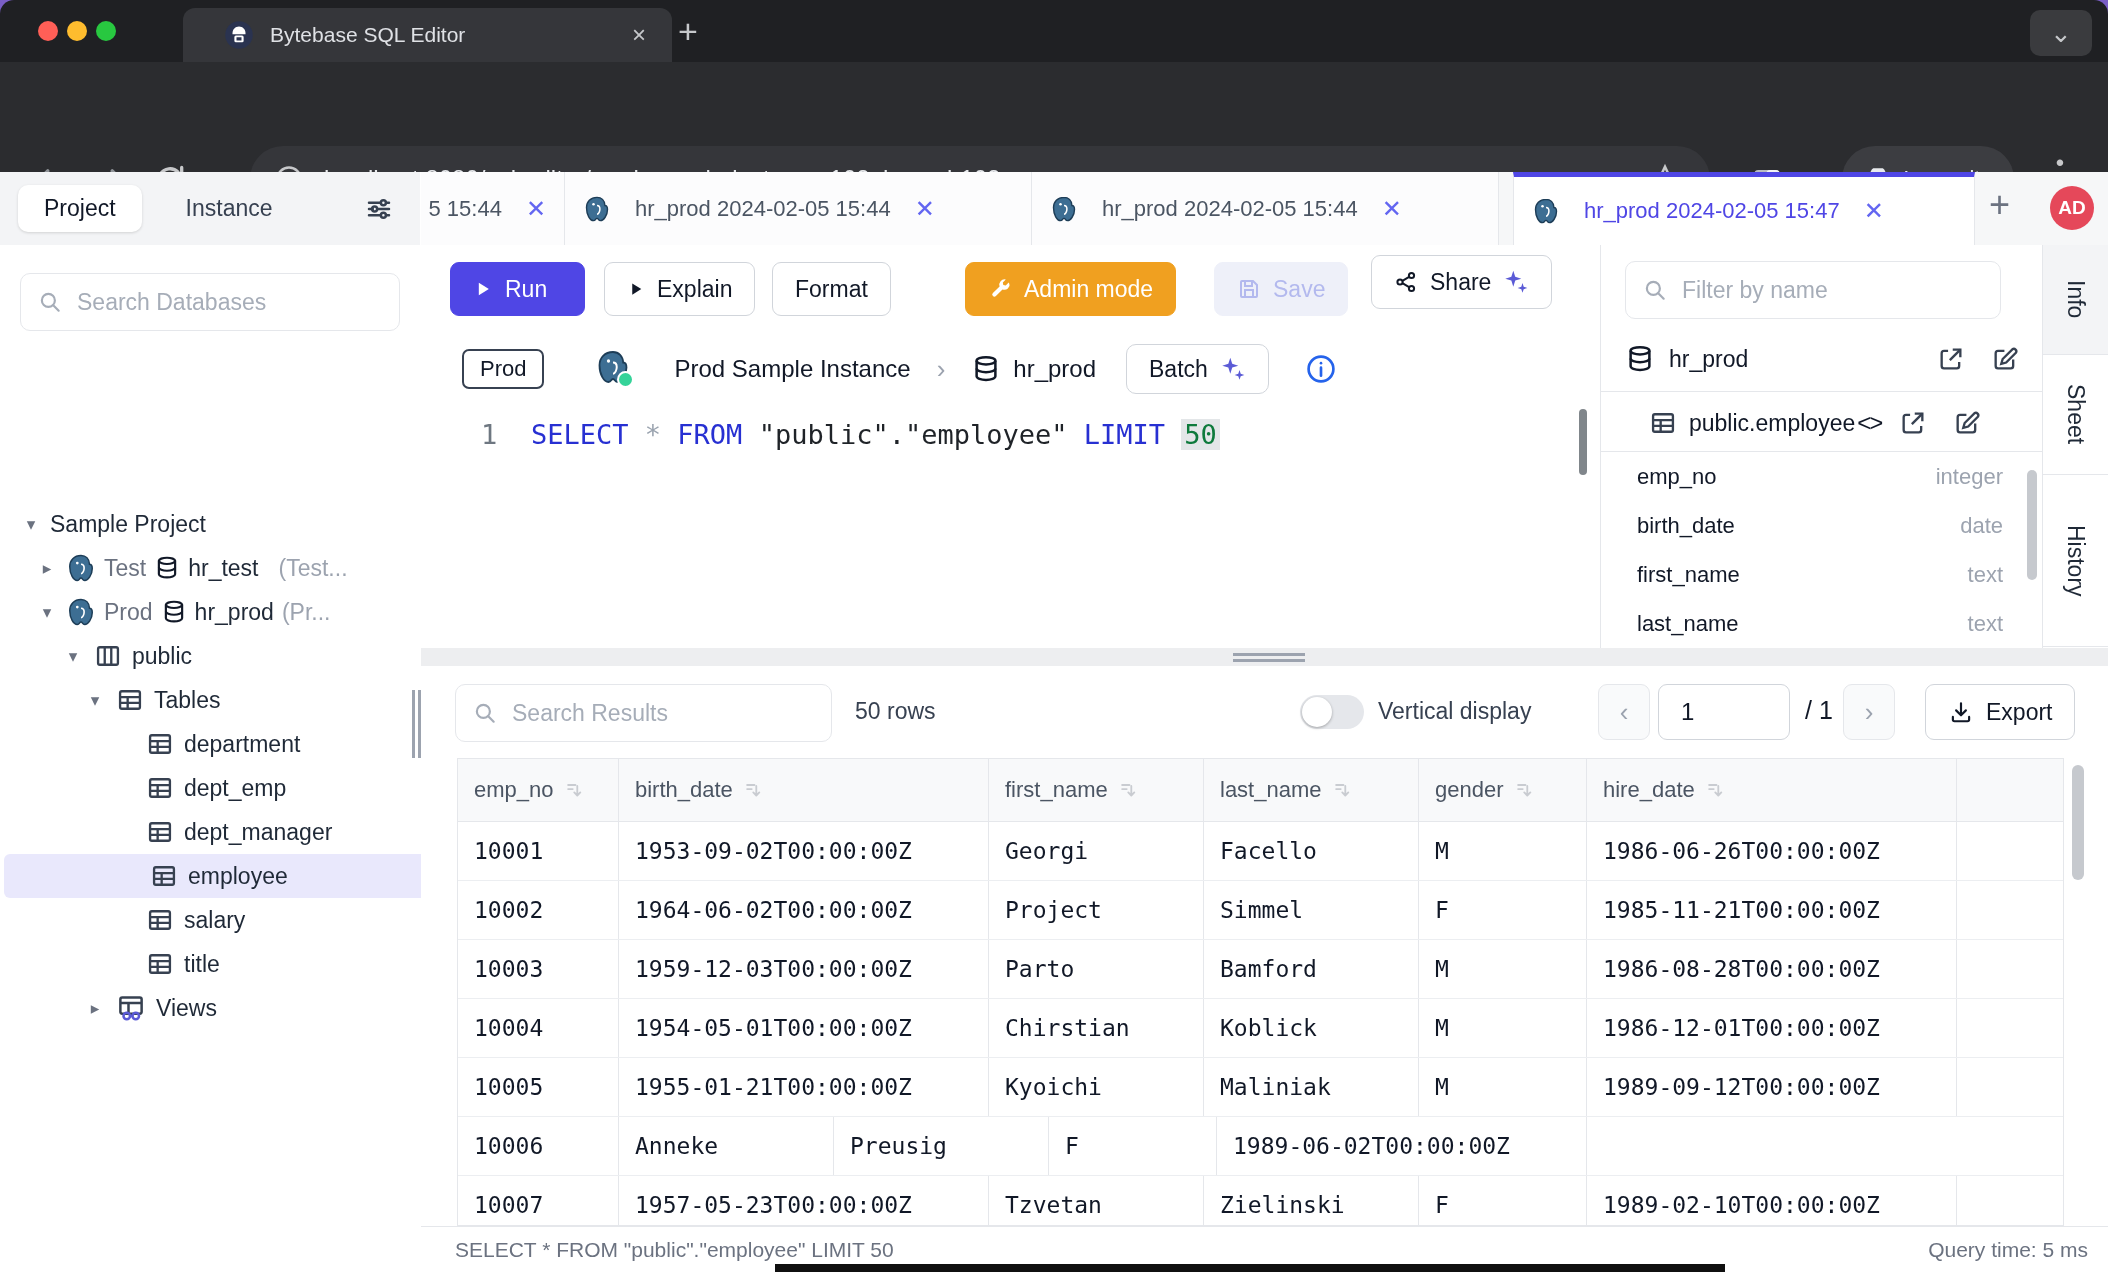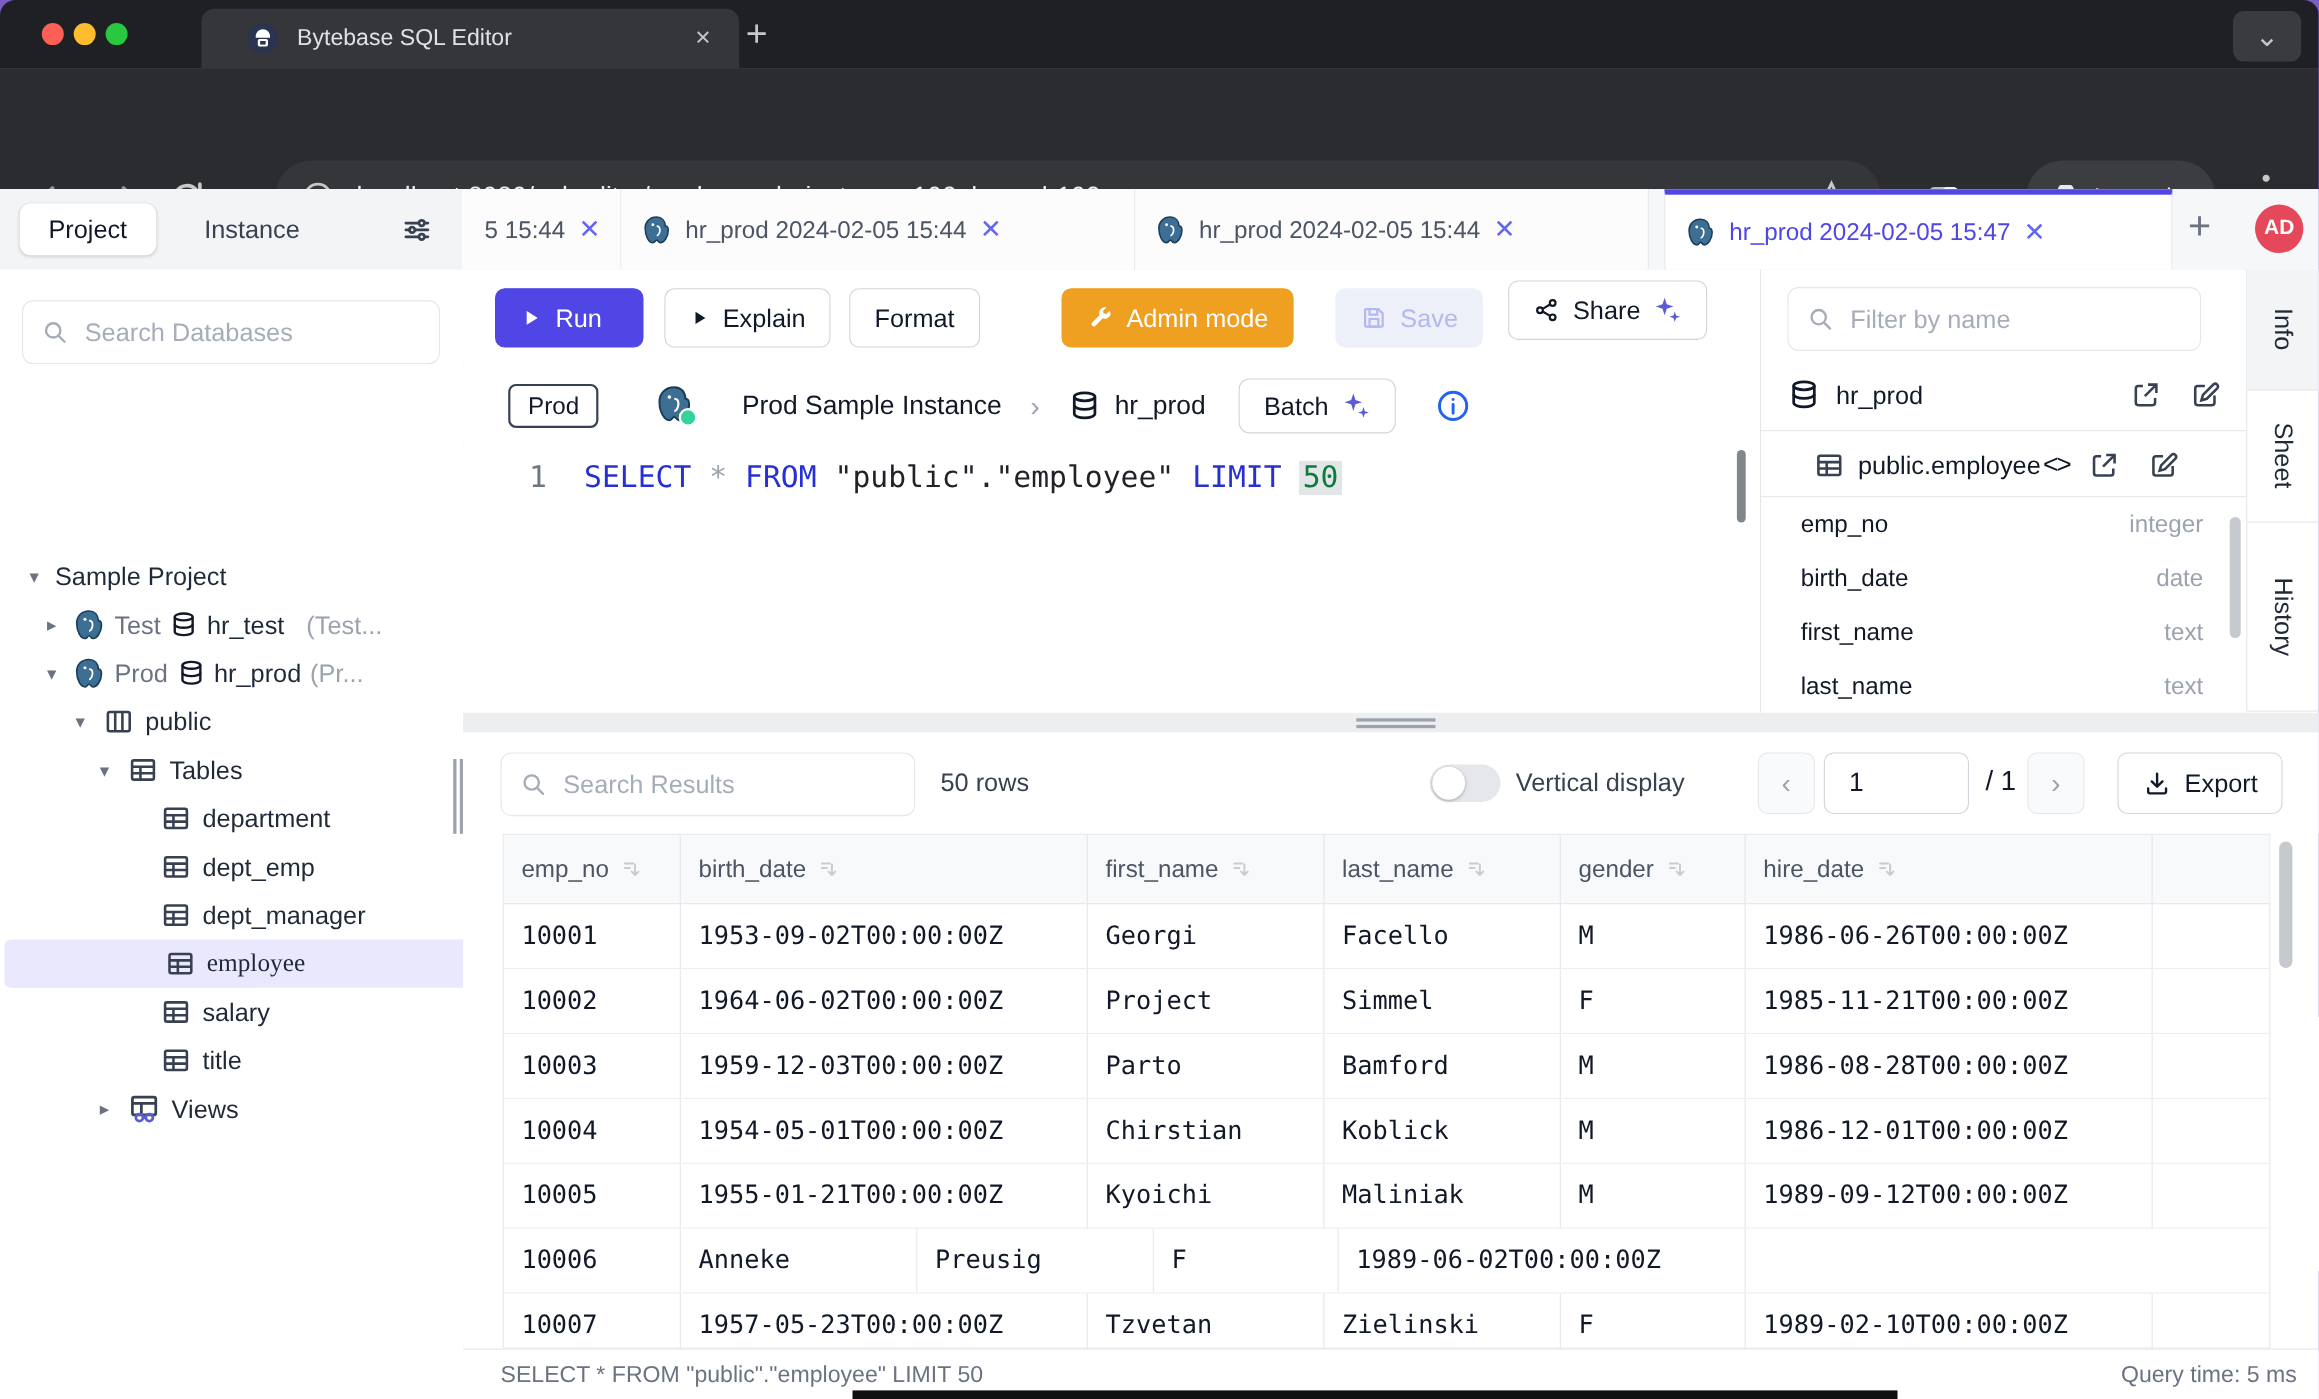--- a/index.html
+++ b/index.html
@@ -24,21 +24,21 @@
   #dbsearch{left:20px;top:101px;width:378px;height:56px;border:1px solid #e5e7eb;border-radius:10px;background:#fff;}
   .searchin{border:none;outline:none;background:transparent;font-size:23px;color:#111827;width:100%;font-family:"Liberation Sans",sans-serif;}
   .searchin::placeholder{color:#a6adb8;}
   .trow{height:44px;display:flex;align-items:center;font-size:23px;color:#1f2937;white-space:nowrap;overflow:hidden;width:421px;}
   .caret{color:#6b7280;font-size:17px;width:22px;text-align:center;flex:none;}
   .gray{color:#6b7280;} .lgray{color:#9ca3af;}
   .sel{background:#e9e8fc;border-radius:6px;}
   
   #main{left:421px;top:0;width:1687px;height:1100px;}
   #tabstrip{left:0;top:0;width:1687px;height:73px;background:#f6f7f8;border-bottom:1px solid #e5e7eb;}
-  .etab{position:absolute;top:0;height:73px;display:flex;align-items:center;gap:12px;font-size:22px;color:#4b5563;background:#fcfcfd;border-right:1px solid #e5e7eb;padding:0 18px;box-sizing:border-box;overflow:hidden;white-space:nowrap;}
+  .etab{position:absolute;top:0;height:73px;display:flex;align-items:center;gap:24px;font-size:22px;color:#4b5563;background:#fcfcfd;border-right:1px solid #e5e7eb;padding:0 18px;box-sizing:border-box;overflow:hidden;white-space:nowrap;}
   .etab .x{color:#6366f1;font-size:24px;}
   .etab.active{background:#fff;border-top:5px solid #4f46e5;color:#4f46e5;border-left:1px solid #e5e7eb;}
   .btn{display:inline-flex;align-items:center;gap:12px;height:54px;padding:0 22px;border-radius:9px;font-size:23px;border:1px solid #d1d5db;background:#fff;color:#111827;box-sizing:border-box;}
   .btn.primary{background:#4f46e5;border-color:#4f46e5;color:#fff;}
   .btn.admin{background:#f0a020;border-color:#f0a020;color:#fff;}
   .btn.disabled{background:#eef0f9;border-color:#eef0f9;color:#b3b9ee;}
   .crumbtxt{font-size:24px;color:#111827;font-weight:500;}
   .mono{font-family:"DejaVu Sans Mono",monospace;}
   .kw{color:#2730d2;} .star-t{color:#9aa3af;} .num{color:#0e7a3c;background:#e3e6e8;padding:0 3px;}
   
@@ -300,21 +300,21 @@
               <use href="#i-table"></use>
             </svg>
           <span>dept_emp</span>
         </div>
         <div class="trow" style="padding-left:146px">
           <svg class="ic" width="28" height="28" style="margin-right:10px;color:#374151">
               <use href="#i-table"></use>
             </svg>
           <span>dept_manager</span>
         </div>
-        <div class="trow sel" style="padding-left:146px;width:413px;margin-left:4px;font-family:Liberation Serif, serif;">
+        <div class="trow sel" style="padding-left:146px;width:413px;margin-left:4px;">
           <svg class="ic" width="28" height="28" style="margin-right:10px;color:#374151">
               <use href="#i-table"></use>
             </svg>
           <span>employee</span>
         </div>
         <div class="trow" style="padding-left:146px">
           <svg class="ic" width="28" height="28" style="margin-right:10px;color:#374151">
               <use href="#i-table"></use>
             </svg>
           <span>salary</span>

